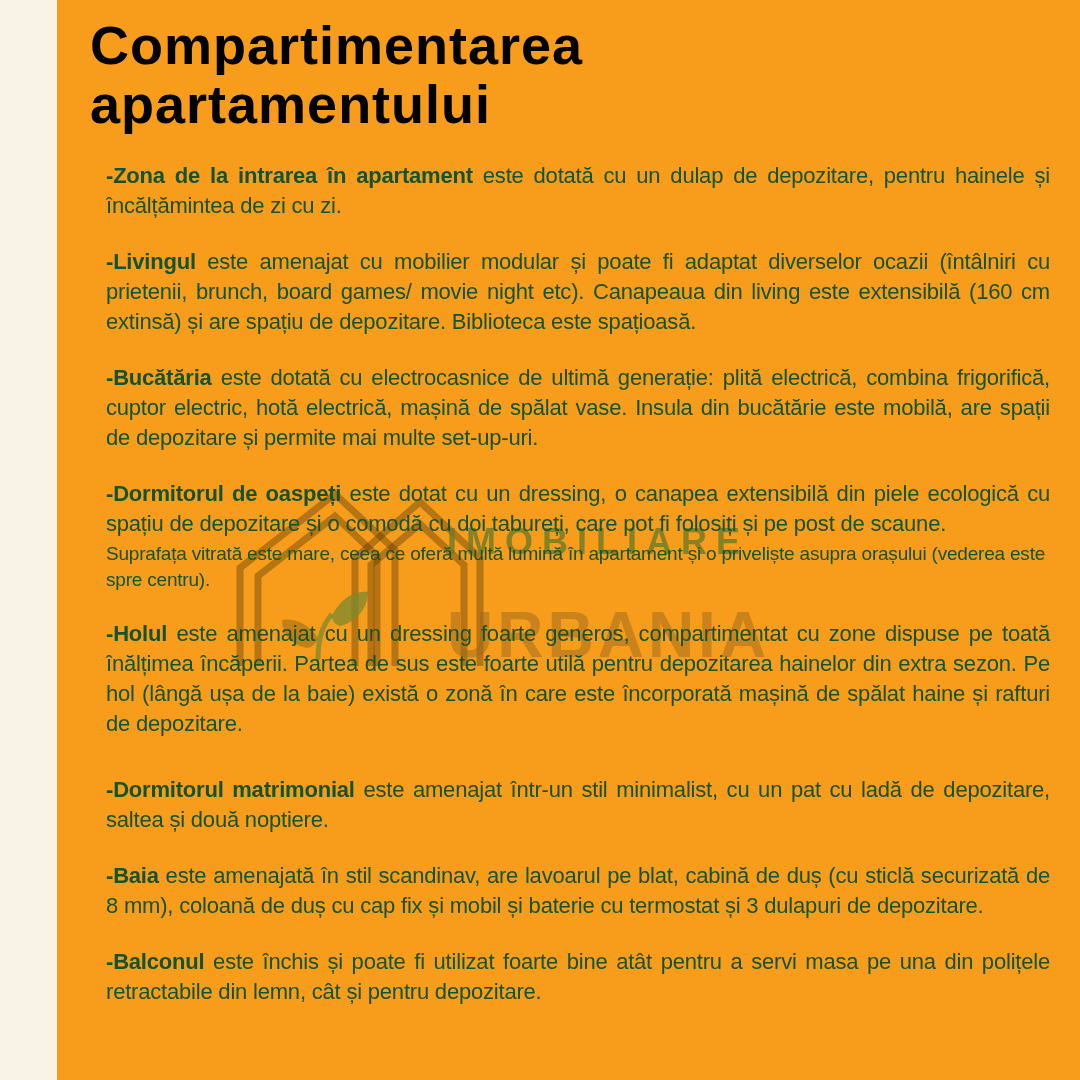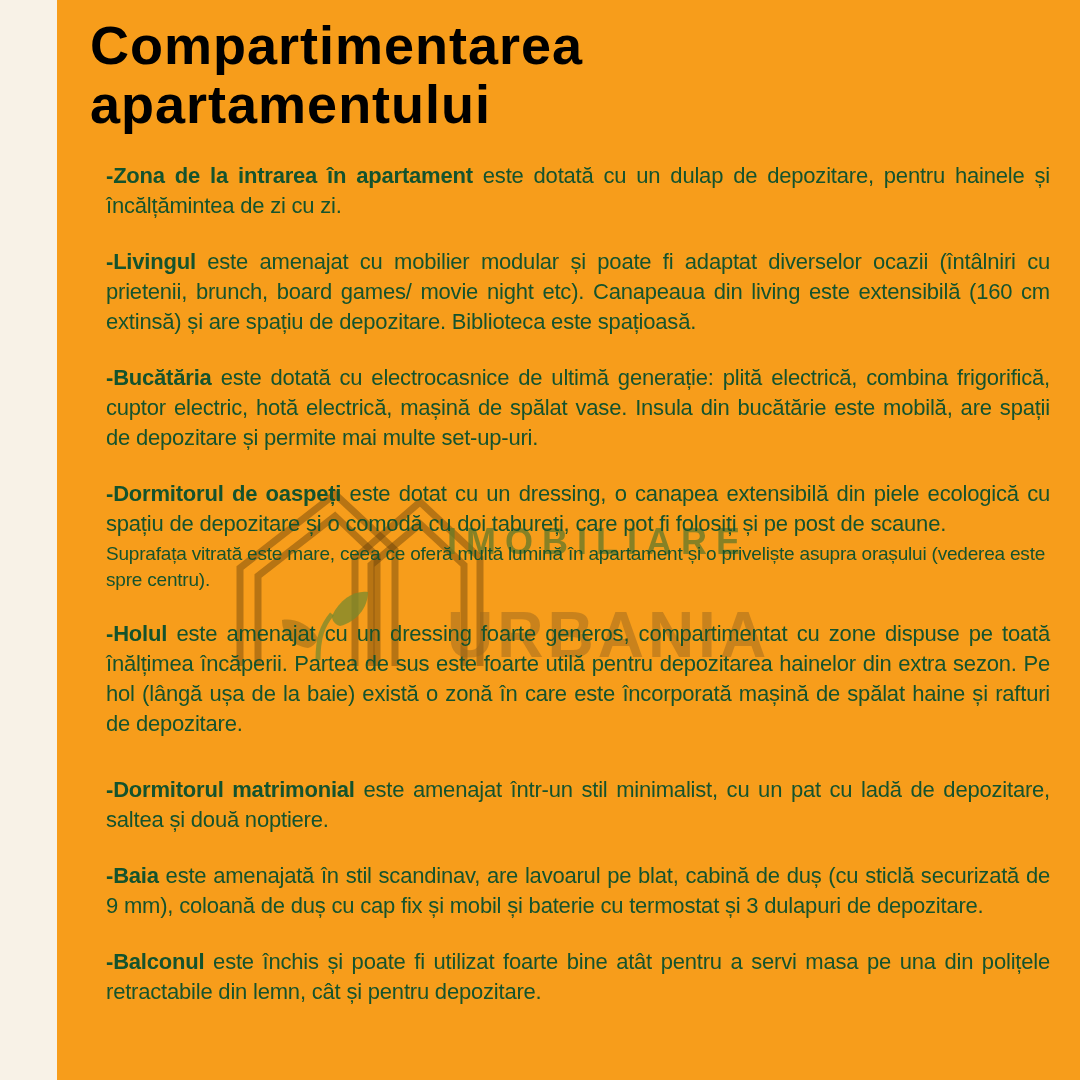--- a/index.html
+++ b/index.html
@@ -125,20 +125,20 @@
 
   <p class="para">
     <span class="lead">-Holul</span><span> este amenajat cu un dressing foarte generos, compartimentat cu zone dispuse pe toată înălțimea încăperii. Partea de sus este foarte utilă pentru depozitarea hainelor din extra sezon. Pe hol (lângă ușa de la baie) există o zonă în care este încorporată mașină de spălat haine și rafturi de depozitare.</span>
   </p>
 
   <p class="para wide-gap">
     <span class="lead">-Dormitorul matrimonial</span><span> este amenajat într-un stil minimalist, cu un pat cu ladă de depozitare, saltea și două noptiere.</span>
   </p>
 
   <p class="para">
-    <span class="lead">-Baia</span><span> este amenajată în stil scandinav, are lavoarul pe blat, cabină de duș (cu sticlă securizată de 9 mm), coloană de duș cu cap fix și mobil și baterie cu termostat și 3 dulapuri de depozitare.</span>
+    <span class="lead">-Baia</span><span> este amenajată în stil scandinav, are lavoarul pe blat, cabină de duș (cu sticlă securizată de 8 mm), coloană de duș cu cap fix și mobil și baterie cu termostat și 3 dulapuri de depozitare.</span>
   </p>
 
   <p class="para">
     <span class="lead">-Balconul</span><span> este închis și poate fi utilizat foarte bine atât pentru a servi masa pe una din polițele retractabile din lemn, cât și pentru depozitare.</span>
   </p>
 
 </div>
 
 </body></html>

